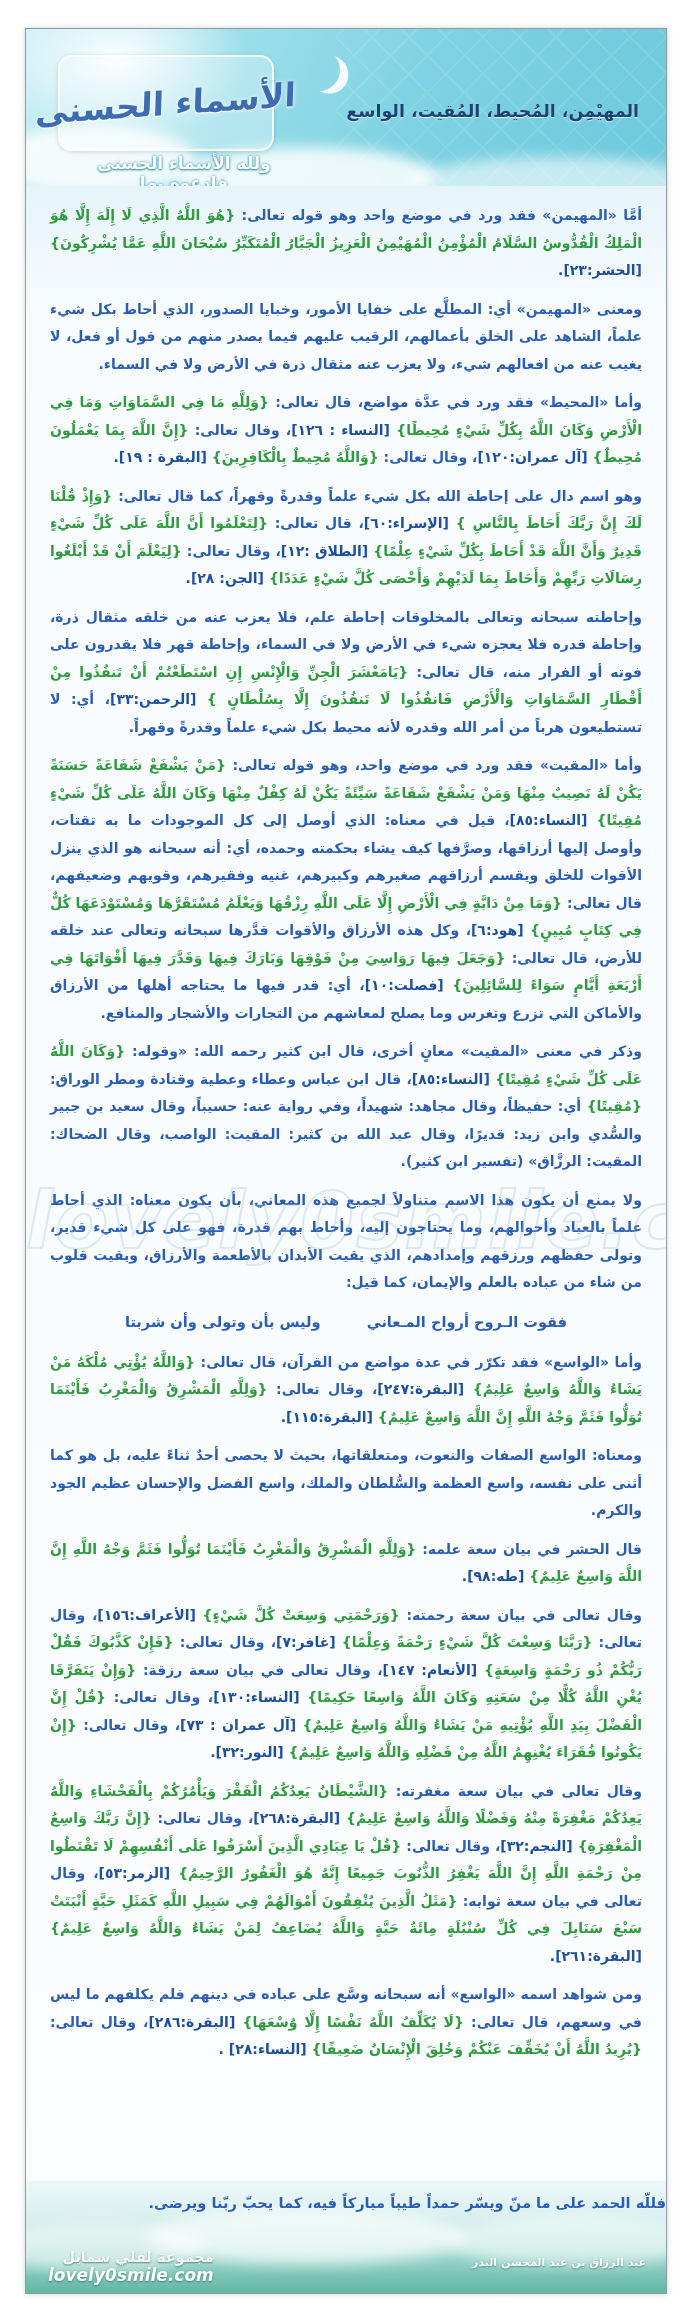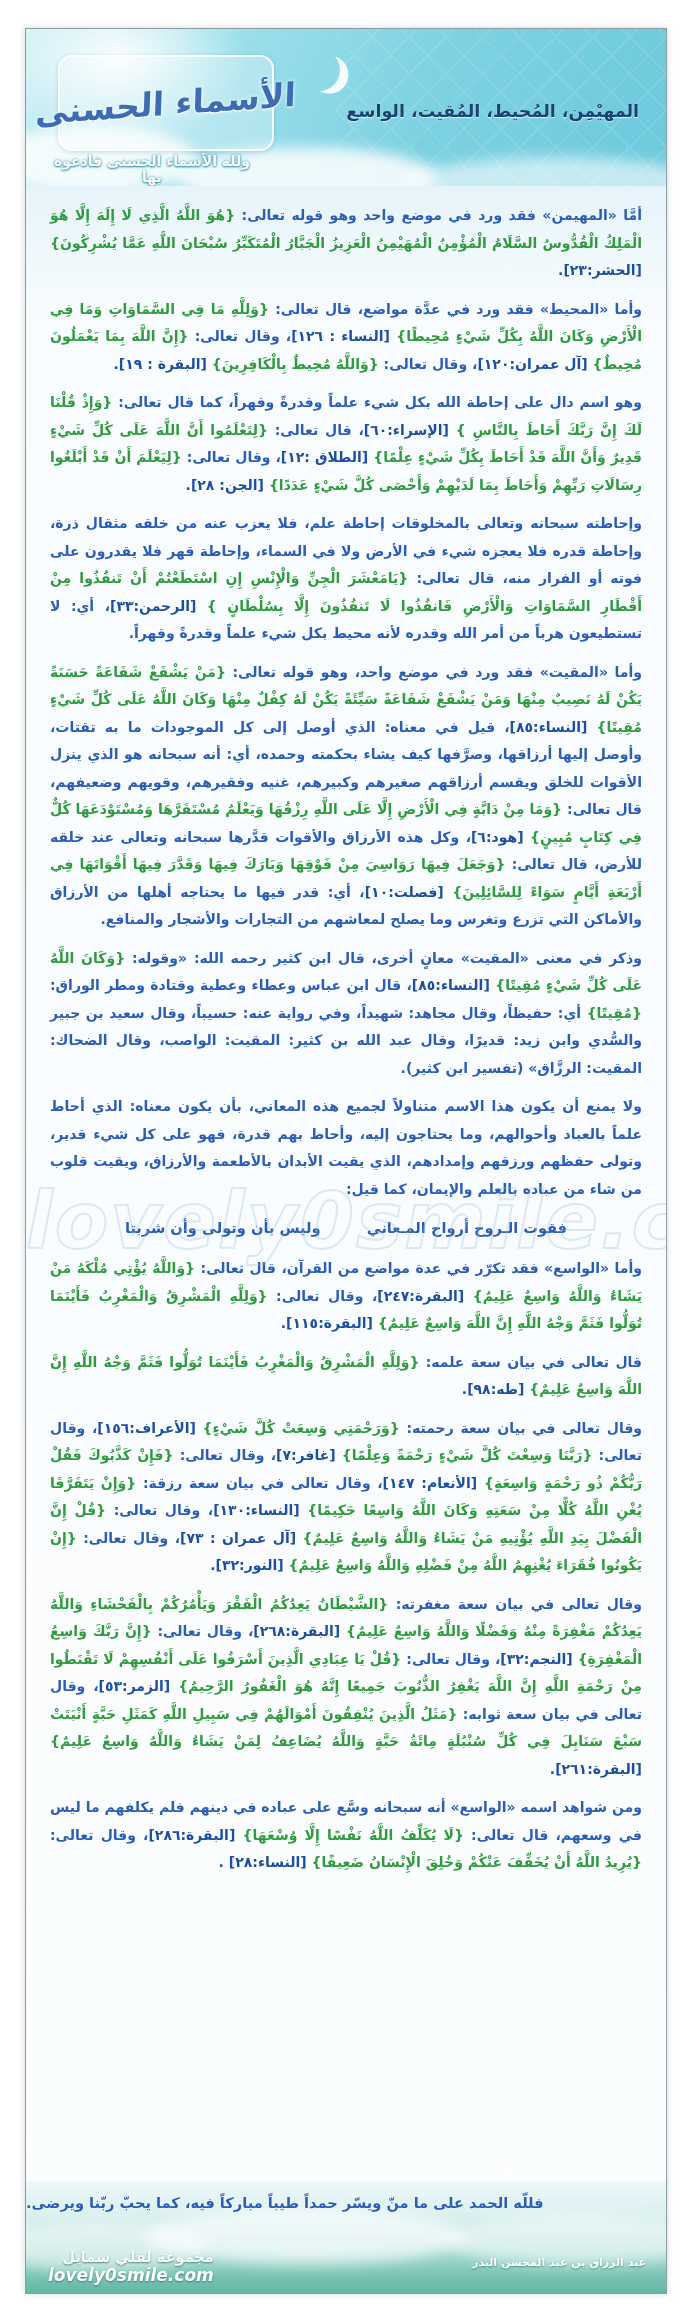--- a/index.html
+++ b/index.html
@@ -43,22 +43,22 @@
     border-radius:14px;
     display:flex;align-items:center;justify-content:center;
     box-shadow:0 1px 4px rgba(60,120,140,.25);
   }
   .logo-text{
     color:#3e6cb2;font-size:33px;font-weight:bold;transform:skewX(-6deg) rotate(-4deg);
     text-shadow:0 1px 0 #ffffff,0 0 4px rgba(255,255,255,.9);
     white-space:nowrap;
   }
   .logo-cap{
-    position:absolute;left:16px;top:124px;width:220px;text-align:center;
-    color:#ffffff;font-size:14px;font-weight:bold;
+    position:absolute;left:48px;top:124px;width:220px;text-align:center;
+    color:#ffffff;font-size:17px;font-weight:bold;
     text-shadow:0 1px 2px #2f93a8,0 0 3px #2f93a8;
   }
   .title{
     position:absolute;right:27px;top:72px;margin:0;
     color:#1c4273;font-size:17.5px;font-weight:bold;
     text-shadow:0 1px 1px rgba(255,255,255,.75);
   }
   
   .bod{
     position:relative;flex:1 1 auto;overflow:hidden;
@@ -85,21 +85,21 @@
     color:#2a5db5;font-size:14.6px;font-weight:bold;line-height:27px;
     margin:4px 0 14px 0;
   }
   
   .ftr{
     position:relative;height:112px;flex:0 0 auto;overflow:hidden;
     background:linear-gradient(to bottom,#eef8fb 0%,#d9f0ef 30%,#a8dcd4 62%,#79c4b4 85%,#63b5a5 100%);
   }
   .ftr .cloud{opacity:.7;}
   .closing{
-    position:relative;z-index:2;margin-top:13px;text-align:left;direction:rtl;
+    position:relative;z-index:2;margin-top:13px;text-align:right;direction:rtl;
     color:#2a5db5;font-size:14.6px;font-weight:bold;
     text-shadow:0 0 2px rgba(255,255,255,.9);
   }
   .author{
     position:absolute;right:20px;bottom:24px;z-index:2;
     color:#ffffff;font-size:11px;font-weight:bold;direction:rtl;
     text-shadow:0 1px 2px rgba(40,110,100,.7);
   }
   .group{
     position:absolute;left:22px;bottom:8px;z-index:2;text-align:center;direction:rtl;
@@ -130,32 +130,34 @@
       <div class="logo-text">الأسماء الحسنى</div>
     </div>
     <div class="logo-cap">ولله الأسماء الحسنى فادعوه بها</div>
     <h1 class="title">المهيْمِن، المُحيط، المُقيت، الواسع</h1>
   </header>
 
   <main class="bod">
     <div class="watermark">lovely0smile.com</div>
     <div class="content">
         <p class="para"><span class="seg-normal">أمَّا «المهيمن» فقد ورد في موضع واحد وهو قوله تعالى: </span><span class="seg-verse">{هُوَ اللَّهُ الَّذِي لَا إِلَهَ إِلَّا هُوَ الْمَلِكُ الْقُدُّوسُ السَّلَامُ الْمُؤْمِنُ الْمُهَيْمِنُ الْعَزِيزُ الْجَبَّارُ الْمُتَكَبِّرُ سُبْحَانَ اللَّهِ عَمَّا يُشْرِكُونَ}</span><span class="seg-ref"> [الحشر:٢٣].</span></p>
+        <p class="para"><span class="seg-normal">ومعنى «المهيمن» أي: المطلَّع على خفايا الأمور، وخبايا الصدور، الذي أحاط بكل شيء علماً، الشاهد على الخلق بأعمالهم، الرقيب عليهم فيما يصدر منهم من قول أو فعل، لا يغيب عنه من افعالهم شيء، ولا يعزب عنه مثقال ذرة في الأرض ولا في السماء.</span></p>
         <p class="para"><span class="seg-normal">وأما «المحيط» فقد ورد في عدَّة مواضع، قال تعالى: </span><span class="seg-verse">{وَلِلَّهِ مَا فِي السَّمَاوَاتِ وَمَا فِي الْأَرْضِ وَكَانَ اللَّهُ بِكُلِّ شَيْءٍ مُحِيطًا}</span><span class="seg-ref"> [النساء : ١٢٦]</span><span class="seg-normal">، وقال تعالى: </span><span class="seg-verse">{إِنَّ اللَّهَ بِمَا يَعْمَلُونَ مُحِيطٌ}</span><span class="seg-ref"> [آل عمران:١٢٠]</span><span class="seg-normal">، وقال تعالى: </span><span class="seg-verse">{وَاللَّهُ مُحِيطٌ بِالْكَافِرِينَ}</span><span class="seg-ref"> [البقرة : ١٩].</span></p>
         <p class="para"><span class="seg-normal">وهو اسم دال على إحاطة الله بكل شيء علماً وقدرةً وقهراً، كما قال تعالى: </span><span class="seg-verse">{وَإِذْ قُلْنَا لَكَ إِنَّ رَبَّكَ أَحَاطَ بِالنَّاسِ }</span><span class="seg-ref"> [الإسراء:٦٠]</span><span class="seg-normal">، قال تعالى: </span><span class="seg-verse">{لِتَعْلَمُوا أَنَّ اللَّهَ عَلَى كُلِّ شَيْءٍ قَدِيرٌ وَأَنَّ اللَّهَ قَدْ أَحَاطَ بِكُلِّ شَيْءٍ عِلْمًا}</span><span class="seg-ref"> [الطلاق :١٢]</span><span class="seg-normal">، وقال تعالى: </span><span class="seg-verse">{لِيَعْلَمَ أَنْ قَدْ أَبْلَغُوا رِسَالَاتِ رَبِّهِمْ وَأَحَاطَ بِمَا لَدَيْهِمْ وَأَحْصَى كُلَّ شَيْءٍ عَدَدًا}</span><span class="seg-ref"> [الجن: ٢٨].</span></p>
         <p class="para"><span class="seg-normal">وإحاطته سبحانه وتعالى بالمخلوقات إحاطة علم، فلا يعزب عنه من خلقه مثقال ذرة، وإحاطة قدره فلا يعجزه شيء في الأرض ولا في السماء، وإحاطة قهر فلا يقدرون على فوته أو الفرار منه، قال تعالى: </span><span class="seg-verse">{يَامَعْشَرَ الْجِنِّ وَالْإِنْسِ إِنِ اسْتَطَعْتُمْ أَنْ تَنفُذُوا مِنْ أَقْطَارِ السَّمَاوَاتِ وَالْأَرْضِ فَانفُذُوا لَا تَنفُذُونَ إِلَّا بِسُلْطَانٍ }</span><span class="seg-ref"> [الرحمن:٣٣]</span><span class="seg-normal">، أي: لا تستطيعون هرباً من أمر الله وقدره لأنه محيط بكل شيء علماً وقدرةً وقهراً.</span></p>
         <p class="para"><span class="seg-normal">وأما «المقيت» فقد ورد في موضع واحد، وهو قوله تعالى: </span><span class="seg-verse">{مَنْ يَشْفَعْ شَفَاعَةً حَسَنَةً يَكُنْ لَهُ نَصِيبٌ مِنْهَا وَمَنْ يَشْفَعْ شَفَاعَةً سَيِّئَةً يَكُنْ لَهُ كِفْلٌ مِنْهَا وَكَانَ اللَّهُ عَلَى كُلِّ شَيْءٍ مُقِيتًا}</span><span class="seg-ref"> [النساء:٨٥]</span><span class="seg-normal">، قيل في معناه: الذي أوصل إلى كل الموجودات ما به تقتات، وأوصل إليها أرزاقها، وصرَّفها كيف يشاء بحكمته وحمده، أي: أنه سبحانه هو الذي ينزل الأقوات للخلق ويقسم أرزاقهم صغيرهم وكبيرهم، غنيه وفقيرهم، وقويهم وضعيفهم، قال تعالى: </span><span class="seg-verse">{وَمَا مِنْ دَابَّةٍ فِي الْأَرْضِ إِلَّا عَلَى اللَّهِ رِزْقُهَا وَيَعْلَمُ مُسْتَقَرَّهَا وَمُسْتَوْدَعَهَا كُلٌّ فِي كِتَابٍ مُبِينٍ}</span><span class="seg-ref"> [هود:٦]</span><span class="seg-normal">، وكل هذه الأرزاق والأقوات قدَّرها سبحانه وتعالى عند خلقه للأرض، قال تعالى: </span><span class="seg-verse">{وَجَعَلَ فِيهَا رَوَاسِيَ مِنْ فَوْقِهَا وَبَارَكَ فِيهَا وَقَدَّرَ فِيهَا أَقْوَاتَهَا فِي أَرْبَعَةِ أَيَّامٍ سَوَاءً لِلسَّائِلِينَ}</span><span class="seg-ref"> [فصلت:١٠]</span><span class="seg-normal">، أي: قدر فيها ما يحتاجه أهلها من الأرزاق والأماكن التي تزرع وتغرس وما يصلح لمعاشهم من التجارات والأشجار والمنافع.</span></p>
         <p class="para"><span class="seg-normal">وذكر في معنى «المقيت» معانٍ أخرى، قال ابن كثير رحمه الله: «وقوله: </span><span class="seg-verse">{وَكَانَ اللَّهُ عَلَى كُلِّ شَيْءٍ مُقِيتًا}</span><span class="seg-ref"> [النساء:٨٥]</span><span class="seg-normal">، قال ابن عباس وعطاء وعطية وقتادة ومطر الوراق: </span><span class="seg-verse">{مُقِيتًا}</span><span class="seg-normal"> أي: حفيظاً، وقال مجاهد: شهيداً، وفي رواية عنه: حسيباً، وقال سعيد بن جبير والسُّدي وابن زيد: قديرًا، وقال عبد الله بن كثير: المقيت: الواصب، وقال الضحاك: المقيت: الرزَّاق» (تفسير ابن كثير).</span></p>
         <p class="para"><span class="seg-normal">ولا يمنع أن يكون هذا الاسم متناولاً لجميع هذه المعاني، بأن يكون معناه: الذي أحاط علماً بالعباد وأحوالهم، وما يحتاجون إليه، وأحاط بهم قدرة، فهو على كل شيء قدير، وتولى حفظهم ورزقهم وإمدادهم، الذي يقيت الأبدان بالأطعمة والأرزاق، ويقيت قلوب من شاء من عباده بالعلم والإيمان، كما قيل:</span></p>
         <div class="poem">
           <span>فقوت الـروح أرواح المـعاني</span>
           <span>وليس بأن وتولى وأن شربتا</span>
         </div>
         <p class="para"><span class="seg-normal">وأما «الواسع» فقد تكرّر في عدة مواضع من القرآن، قال تعالى: </span><span class="seg-verse">{وَاللَّهُ يُؤْتِي مُلْكَهُ مَنْ يَشَاءُ وَاللَّهُ وَاسِعٌ عَلِيمٌ}</span><span class="seg-ref"> [البقرة:٢٤٧]</span><span class="seg-normal">، وقال تعالى: </span><span class="seg-verse">{وَلِلَّهِ الْمَشْرِقُ وَالْمَغْرِبُ فَأَيْنَمَا تُوَلُّوا فَثَمَّ وَجْهُ اللَّهِ إِنَّ اللَّهَ وَاسِعٌ عَلِيمٌ}</span><span class="seg-ref"> [البقرة:١١٥].</span></p>
-        <p class="para"><span class="seg-normal">قال تعالى في بيان سعة علمه: </span><span class="seg-verse">{وَلِلَّهِ الْمَشْرِقُ وَالْمَغْرِبُ فَأَيْنَمَا تُوَلُّوا فَثَمَّ وَجْهُ اللَّهِ إِنَّ اللَّهَ وَاسِعٌ عَلِيمٌ}</span><span class="seg-ref"> [طه:٩٨].</span></p>
+        <p class="para"><span class="seg-normal">ومعناه: الواسع الصفات والنعوت، ومتعلقاتها، بحيث لا يحصى أحدٌ ثناءً عليه، بل هو كما أثنى على نفسه، واسع العظمة والسُّلطان والملك، واسع الفضل والإحسان عظيم الجود والكرم.</span></p>
+        <p class="para"><span class="seg-normal">قال الحشر في بيان سعة علمه: </span><span class="seg-verse">{وَلِلَّهِ الْمَشْرِقُ وَالْمَغْرِبُ فَأَيْنَمَا تُوَلُّوا فَثَمَّ وَجْهُ اللَّهِ إِنَّ اللَّهَ وَاسِعٌ عَلِيمٌ}</span><span class="seg-ref"> [طه:٩٨].</span></p>
         <p class="para"><span class="seg-normal">وقال تعالى في بيان سعة رحمته: </span><span class="seg-verse">{وَرَحْمَتِي وَسِعَتْ كُلَّ شَيْءٍ}</span><span class="seg-ref"> [الأعراف:١٥٦]</span><span class="seg-normal">، وقال تعالى: </span><span class="seg-verse">{رَبَّنَا وَسِعْتَ كُلَّ شَيْءٍ رَحْمَةً وَعِلْمًا}</span><span class="seg-ref"> [غافر:٧]</span><span class="seg-normal">، وقال تعالى: </span><span class="seg-verse">{فَإِنْ كَذَّبُوكَ فَقُلْ رَبُّكُمْ ذُو رَحْمَةٍ وَاسِعَةٍ}</span><span class="seg-ref"> [الأنعام: ١٤٧]</span><span class="seg-normal">، وقال تعالى في بيان سعة رزقة: </span><span class="seg-verse">{وَإِنْ يَتَفَرَّقَا يُغْنِ اللَّهُ كُلًّا مِنْ سَعَتِهِ وَكَانَ اللَّهُ وَاسِعًا حَكِيمًا}</span><span class="seg-ref"> [النساء:١٣٠]</span><span class="seg-normal">، وقال تعالى: </span><span class="seg-verse">{قُلْ إِنَّ الْفَضْلَ بِيَدِ اللَّهِ يُؤْتِيهِ مَنْ يَشَاءُ وَاللَّهُ وَاسِعٌ عَلِيمٌ}</span><span class="seg-ref"> [آل عمران : ٧٣]</span><span class="seg-normal">، وقال تعالى: </span><span class="seg-verse">{إِنْ يَكُونُوا فُقَرَاءَ يُغْنِهِمُ اللَّهُ مِنْ فَضْلِهِ وَاللَّهُ وَاسِعٌ عَلِيمٌ}</span><span class="seg-ref"> [النور:٣٢].</span></p>
         <p class="para"><span class="seg-normal">وقال تعالى في بيان سعة مغفرته: </span><span class="seg-verse">{الشَّيْطَانُ يَعِدُكُمُ الْفَقْرَ وَيَأْمُرُكُمْ بِالْفَحْشَاءِ وَاللَّهُ يَعِدُكُمْ مَغْفِرَةً مِنْهُ وَفَضْلًا وَاللَّهُ وَاسِعٌ عَلِيمٌ}</span><span class="seg-ref"> [البقرة:٢٦٨]</span><span class="seg-normal">، وقال تعالى: </span><span class="seg-verse">{إِنَّ رَبَّكَ وَاسِعُ الْمَغْفِرَةِ}</span><span class="seg-ref"> [النجم:٣٢]</span><span class="seg-normal">، وقال تعالى: </span><span class="seg-verse">{قُلْ يَا عِبَادِي الَّذِينَ أَسْرَفُوا عَلَى أَنْفُسِهِمْ لَا تَقْنَطُوا مِنْ رَحْمَةِ اللَّهِ إِنَّ اللَّهَ يَغْفِرُ الذُّنُوبَ جَمِيعًا إِنَّهُ هُوَ الْغَفُورُ الرَّحِيمُ}</span><span class="seg-ref"> [الزمر:٥٣]</span><span class="seg-normal">، وقال تعالى في بيان سعة ثوابه: </span><span class="seg-verse">{مَثَلُ الَّذِينَ يُنْفِقُونَ أَمْوَالَهُمْ فِي سَبِيلِ اللَّهِ كَمَثَلِ حَبَّةٍ أَنْبَتَتْ سَبْعَ سَنَابِلَ فِي كُلِّ سُنْبُلَةٍ مِائَةُ حَبَّةٍ وَاللَّهُ يُضَاعِفُ لِمَنْ يَشَاءُ وَاللَّهُ وَاسِعٌ عَلِيمٌ}</span><span class="seg-ref"> [البقرة:٢٦١].</span></p>
         <p class="para"><span class="seg-normal">ومن شواهد اسمه «الواسع» أنه سبحانه وسَّع على عباده في دينهم فلم يكلفهم ما ليس في وسعهم، قال تعالى: </span><span class="seg-verse">{لَا يُكَلِّفُ اللَّهُ نَفْسًا إِلَّا وُسْعَهَا}</span><span class="seg-ref"> [البقرة:٢٨٦]</span><span class="seg-normal">، وقال تعالى: </span><span class="seg-verse">{يُرِيدُ اللَّهُ أَنْ يُخَفِّفَ عَنْكُمْ وَخُلِقَ الْإِنْسَانُ ضَعِيفًا}</span><span class="seg-ref"> [النساء:٢٨] .</span></p>
       </div>
   </main>
 
   <footer class="ftr">
     <div class="cloud" style="left:120px;top:28px;width:320px;height:55px;"></div>
     <div class="cloud" style="left:-40px;top:40px;width:220px;height:50px;opacity:.55;"></div>
     <div class="cloud" style="left:420px;top:34px;width:260px;height:50px;opacity:.55;"></div>

